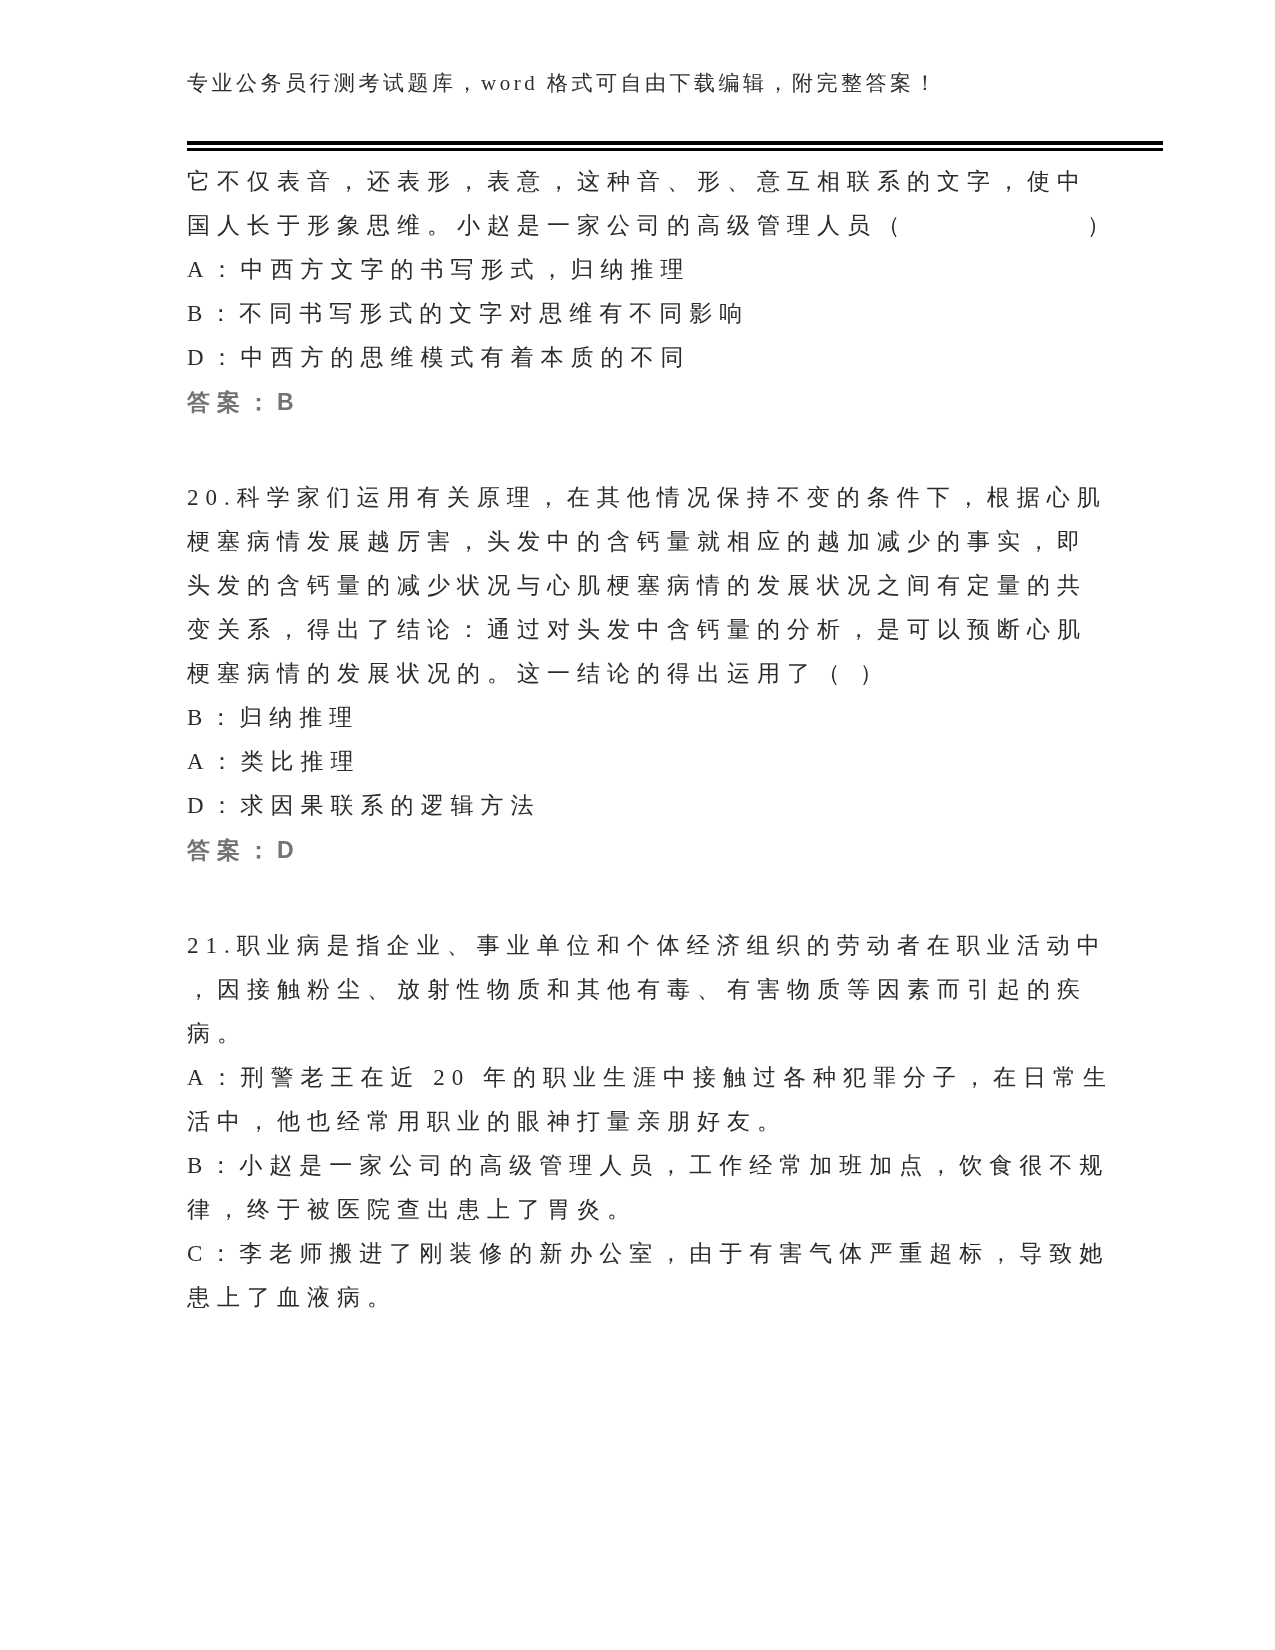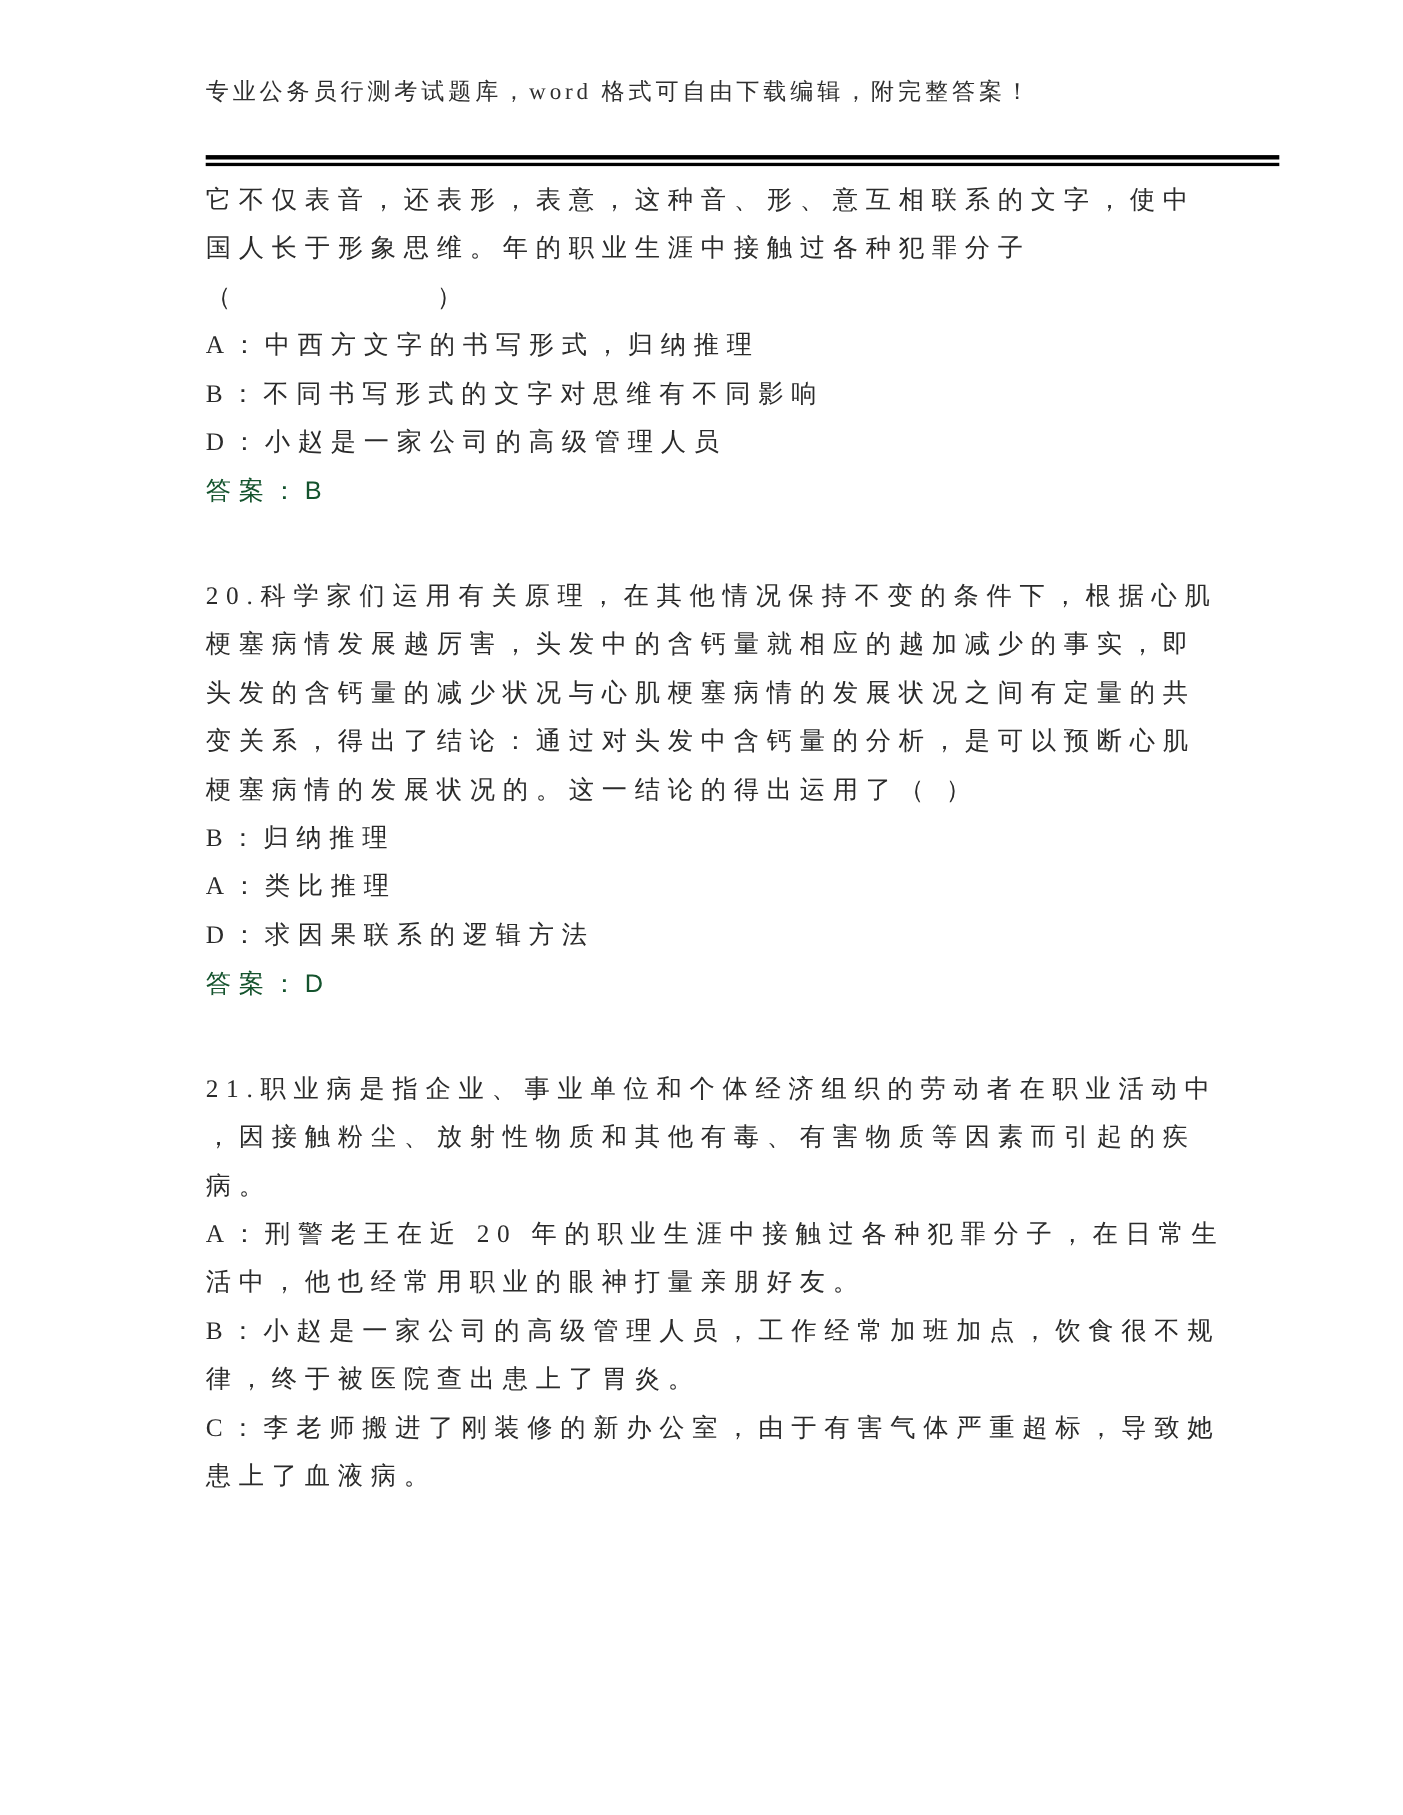--- a/index.html
+++ b/index.html
@@ -46,43 +46,43 @@
     margin-top: 52px;
   }
   .stem, .option {
     margin: 0;
     white-space: pre-line;
     color: #2b2b2b;
   }
   .answer {
     margin: 0;
     font-family: "Liberation Sans", "DejaVu Sans", sans-serif;
-    font-weight: 400;
-    color: #14532d;
+    font-weight: 700;
+    color: #737373;
     white-space: pre-line;
   }
 </style>
 </head>
 <body>
 
 <div class="page">
 
   <div class="doc-header">
     <div class="header-text">专业公务员行测考试题库，word 格式可自由下载编辑，附完整答案！</div>
     <div class="header-rule"></div>
   </div>
 
   <div class="doc-body">
 
     <section class="question">
       <p class="stem">它不仅表音，还表形，表意，这种音、形、意互相联系的文字，使中
-国人长于形象思维。年的职业生涯中接触过各种犯罪分子（　　　　　　）</p>
+国人长于形象思维。小赵是一家公司的高级管理人员（　　　　　　）</p>
       <p class="option">A：中西方文字的书写形式，归纳推理</p>
       <p class="option">B：不同书写形式的文字对思维有不同影响</p>
-      <p class="option">D：小赵是一家公司的高级管理人员</p>
+      <p class="option">D：中西方的思维模式有着本质的不同</p>
       <p class="answer"><span>答案：</span><span>B</span></p>
     </section>
 
     <section class="question">
       <p class="stem">20.科学家们运用有关原理，在其他情况保持不变的条件下，根据心肌
 梗塞病情发展越厉害，头发中的含钙量就相应的越加减少的事实，即
 头发的含钙量的减少状况与心肌梗塞病情的发展状况之间有定量的共
 变关系，得出了结论：通过对头发中含钙量的分析，是可以预断心肌
 梗塞病情的发展状况的。这一结论的得出运用了（ ）</p>
       <p class="option">B：归纳推理</p>

